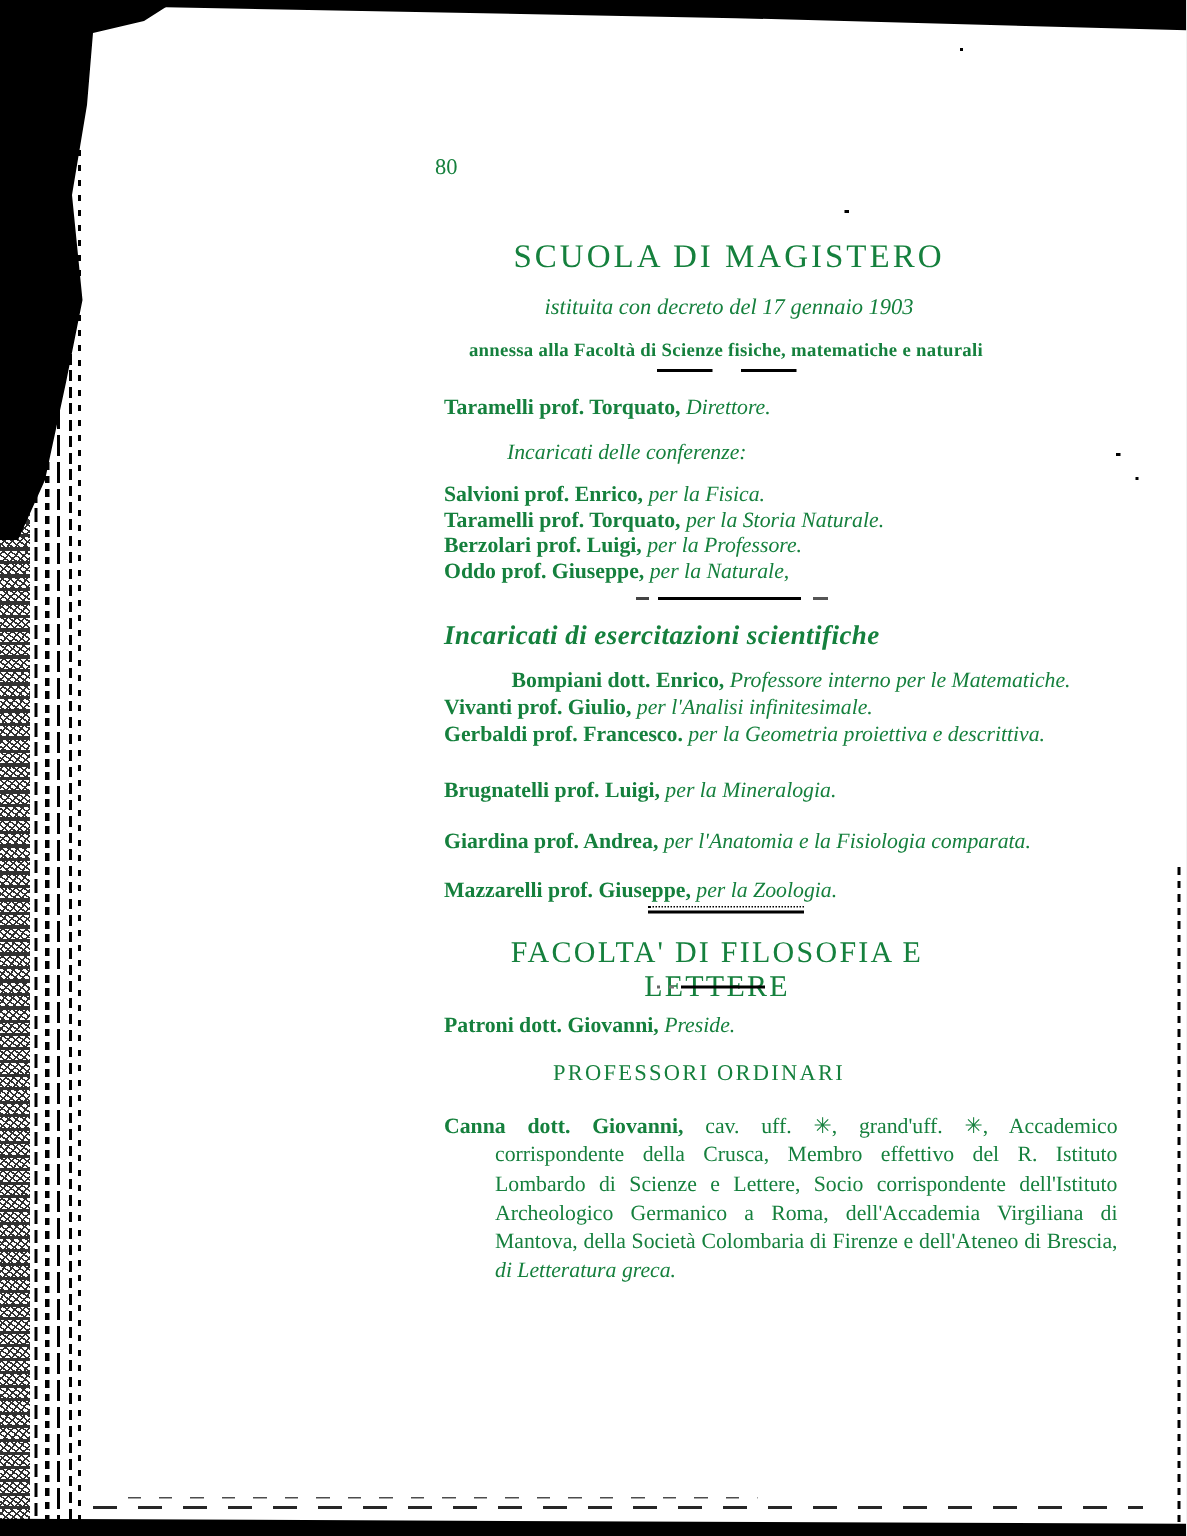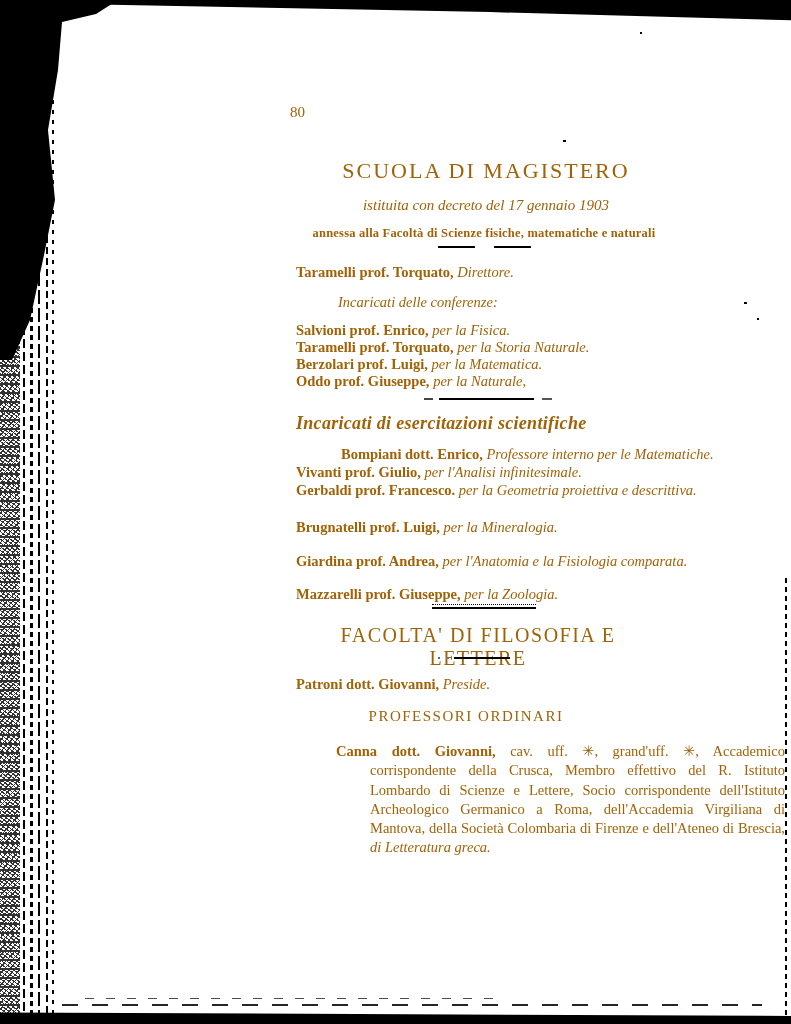--- a/index.html
+++ b/index.html
@@ -1,21 +1,21 @@
 <!DOCTYPE html>
 <html><head>
 <meta charset="utf-8">
 <style>
   * { margin:0; padding:0; box-sizing:border-box; }
   html,body { background:#e8e8e8; }
   .page {
     position:relative; width:791px; height:1024px;
     background:#ffffff; overflow:hidden;
     font-family:"Liberation Serif","DejaVu Serif",serif;
-    color:#a16207;
+    color:#15803d;
   }
   
   .top-bar {
     position:absolute; top:0; left:0; width:791px; height:22px; background:#000;
     clip-path:polygon(0 0,100% 0,100% 92%,62% 55%,14% 22%,0 30%);
   }
   .bottom-bar {
     position:absolute; bottom:0; left:0; width:791px; height:14px; background:#000;
     clip-path:polygon(0 18%,100% 42%,100% 100%,0 100%);
   }
@@ -80,21 +80,21 @@
   .nm { font-weight:bold; }
   .rl { font-style:italic; }
   .h-conf { position:absolute; left:338px; top:294px; font-size:14.5px; font-style:italic; }
   .h-eserc { position:absolute; left:296px; top:413px; width:400px; 
     font-size:18px; font-style:italic; font-weight:bold; letter-spacing:.3px; }
   .t-fac { position:absolute; left:296px; top:624px; width:364px; text-align:center;
     font-size:20px; font-weight:400; letter-spacing:1.5px; }
   .h-ord { position:absolute; left:296px; top:708px; width:340px; text-align:center;
     font-size:15px; letter-spacing:1.5px; }
   .para { position:absolute; left:296px; top:742px; width:449px; font-size:14.5px;
-    line-height:19.3px; padding-left:34px; text-indent:-34px; text-align:justify;margin-left:40px; }
+    line-height:19.3px; padding-left:34px; text-indent:-34px; text-align:justify; }
 </style>
 </head>
 <body>
 
 <div class="page">
 
   <div class="top-bar"></div>
   <div class="left-noise"></div>
   <div class="left-lines"></div>
   <div class="left-blob"></div>
@@ -121,21 +121,21 @@
 
   <div class="h-conf">Incaricati delle conferenze:</div>
 
   <div class="entry" style="top:322px;">
     <span class="nm">Salvioni prof. Enrico,</span> <span class="rl">per la Fisica.</span>
   </div>
   <div class="entry" style="top:339px;">
     <span class="nm">Taramelli prof. Torquato,</span> <span class="rl">per la Storia Naturale.</span>
   </div>
   <div class="entry" style="top:356px;">
-    <span class="nm">Berzolari prof. Luigi,</span> <span class="rl">per la Matematica.</span>
+    <span class="nm">Berzolari prof. Luigi,</span> <span class="rl">per la Professore.</span>
   </div>
   <div class="entry" style="top:373px;">
     <span class="nm">Oddo prof. Giuseppe,</span> <span class="rl">per la Naturale,</span>
   </div>
 
   <div class="d-chim"></div>
 
   <div class="h-eserc">Incaricati di esercitazioni scientifiche</div>
 
   <div class="entry" style="top:446px;margin-left:45px;">

